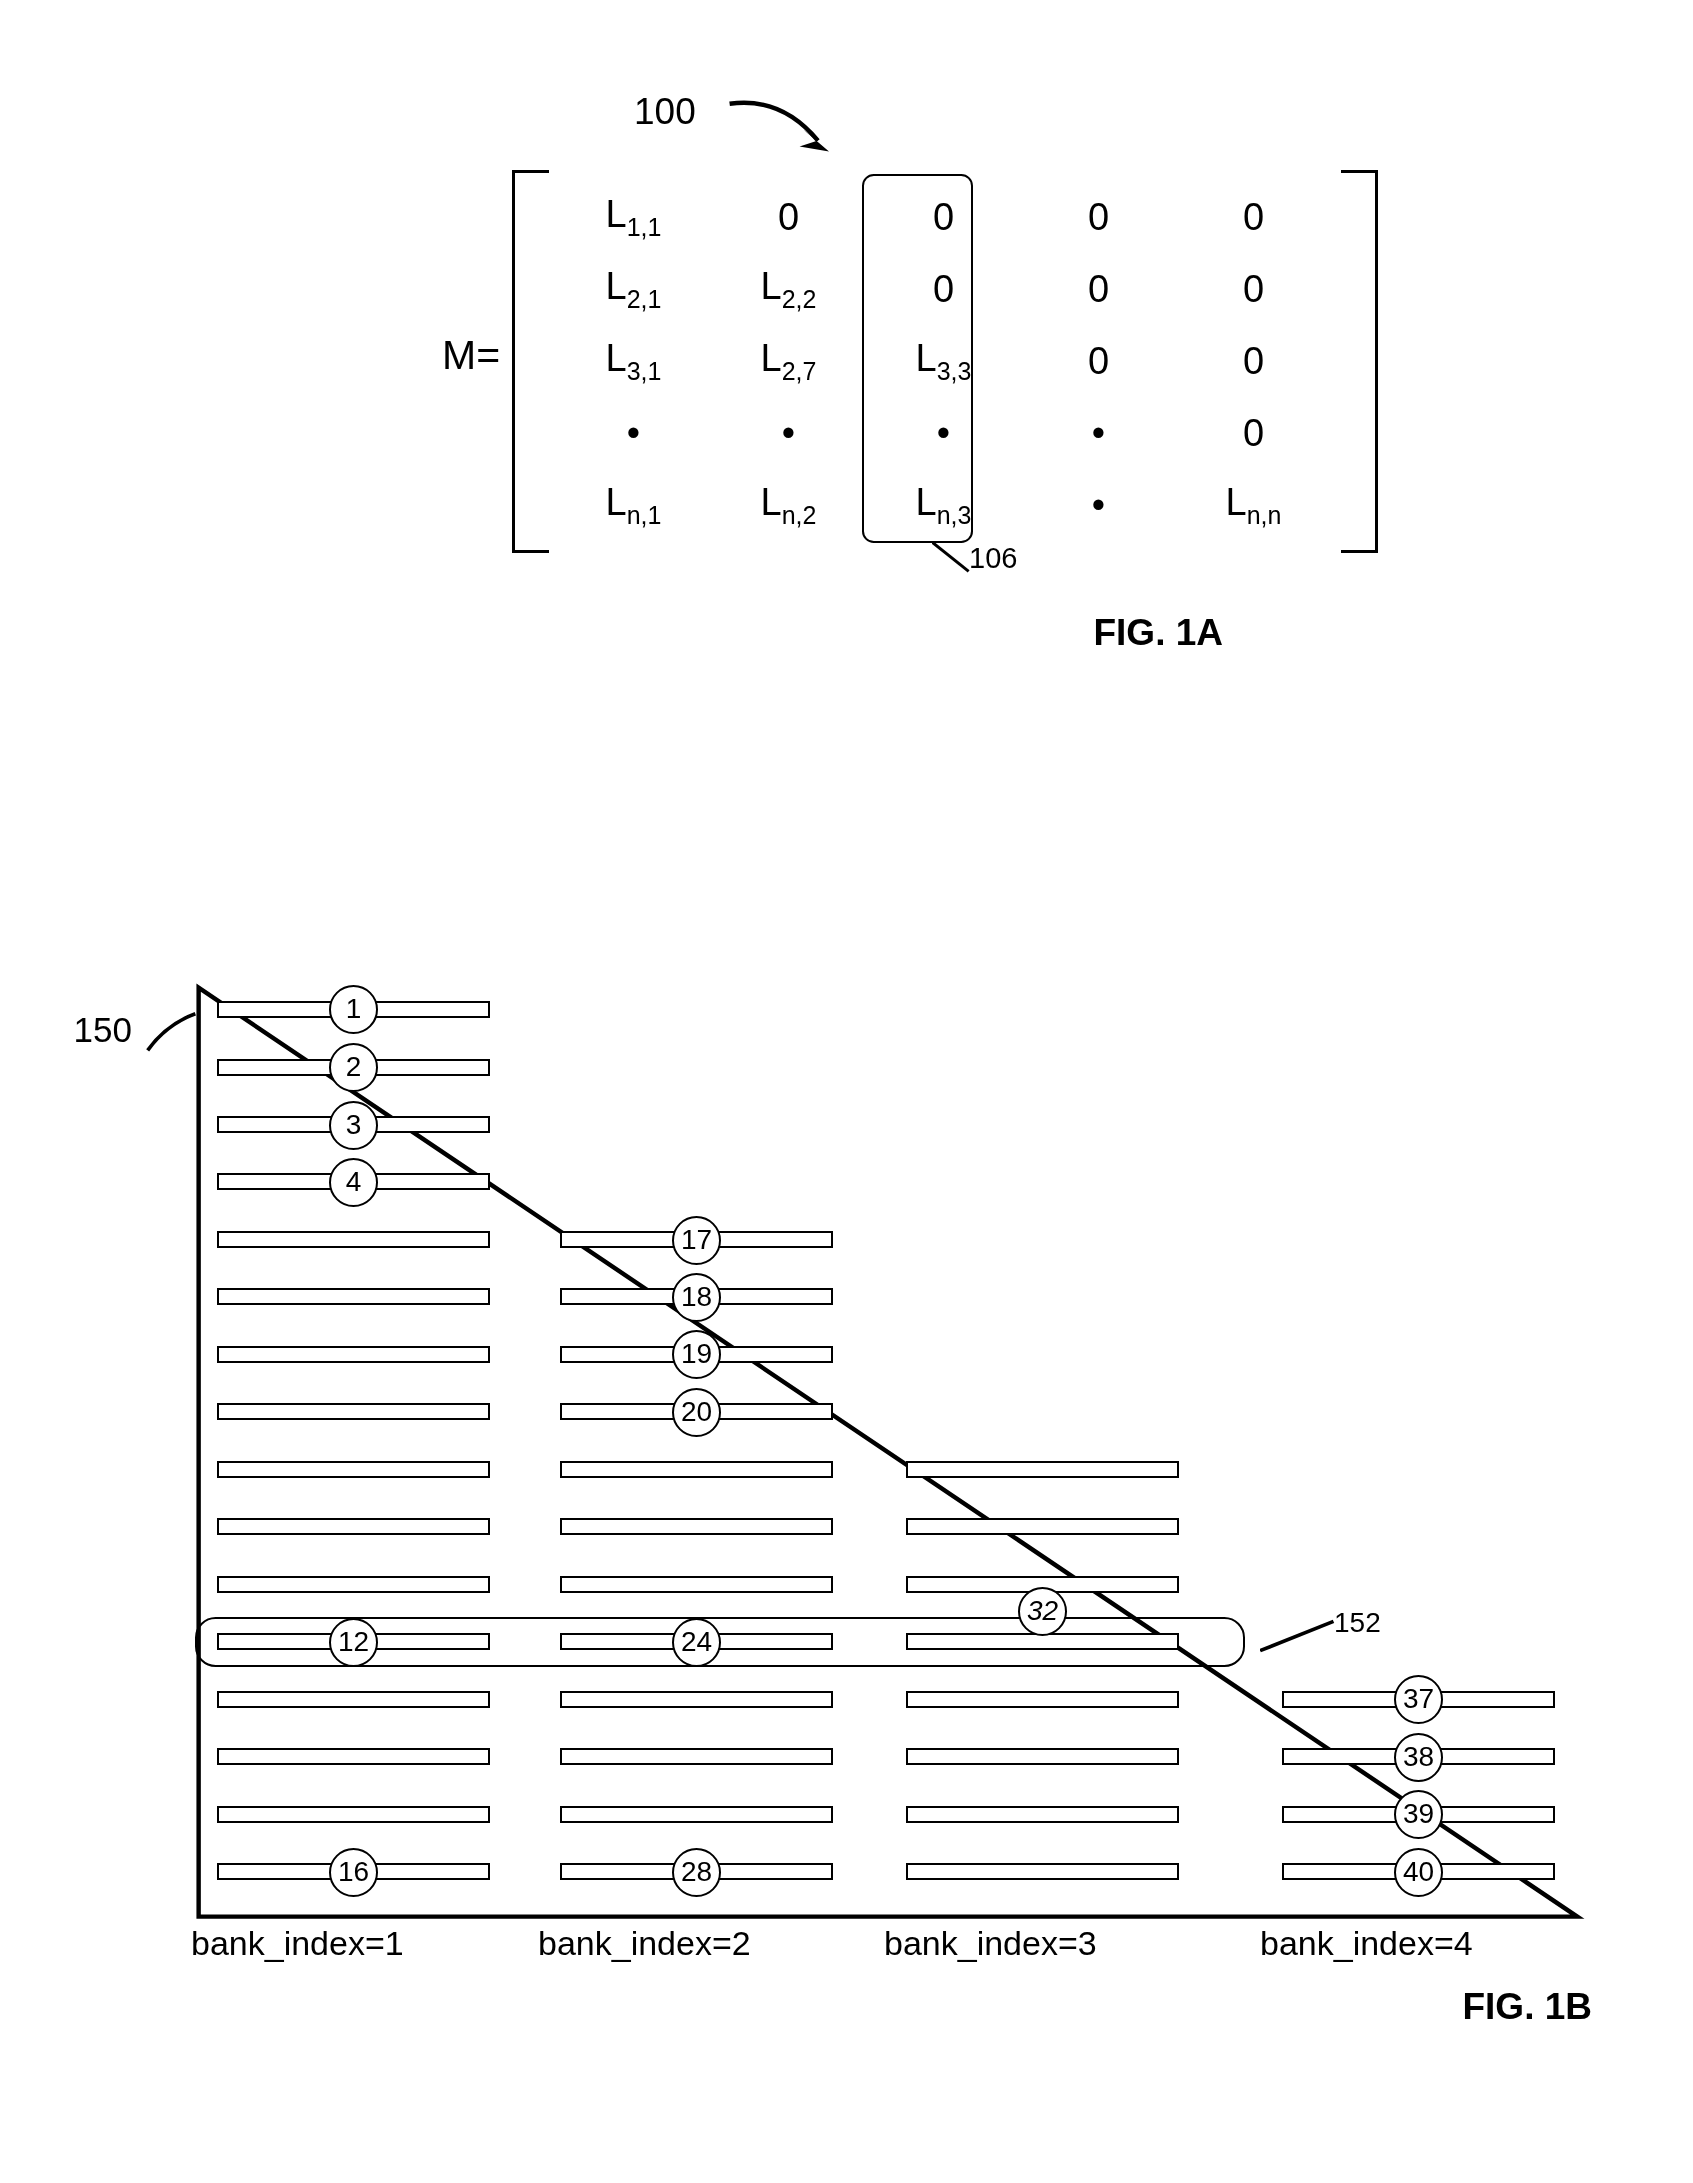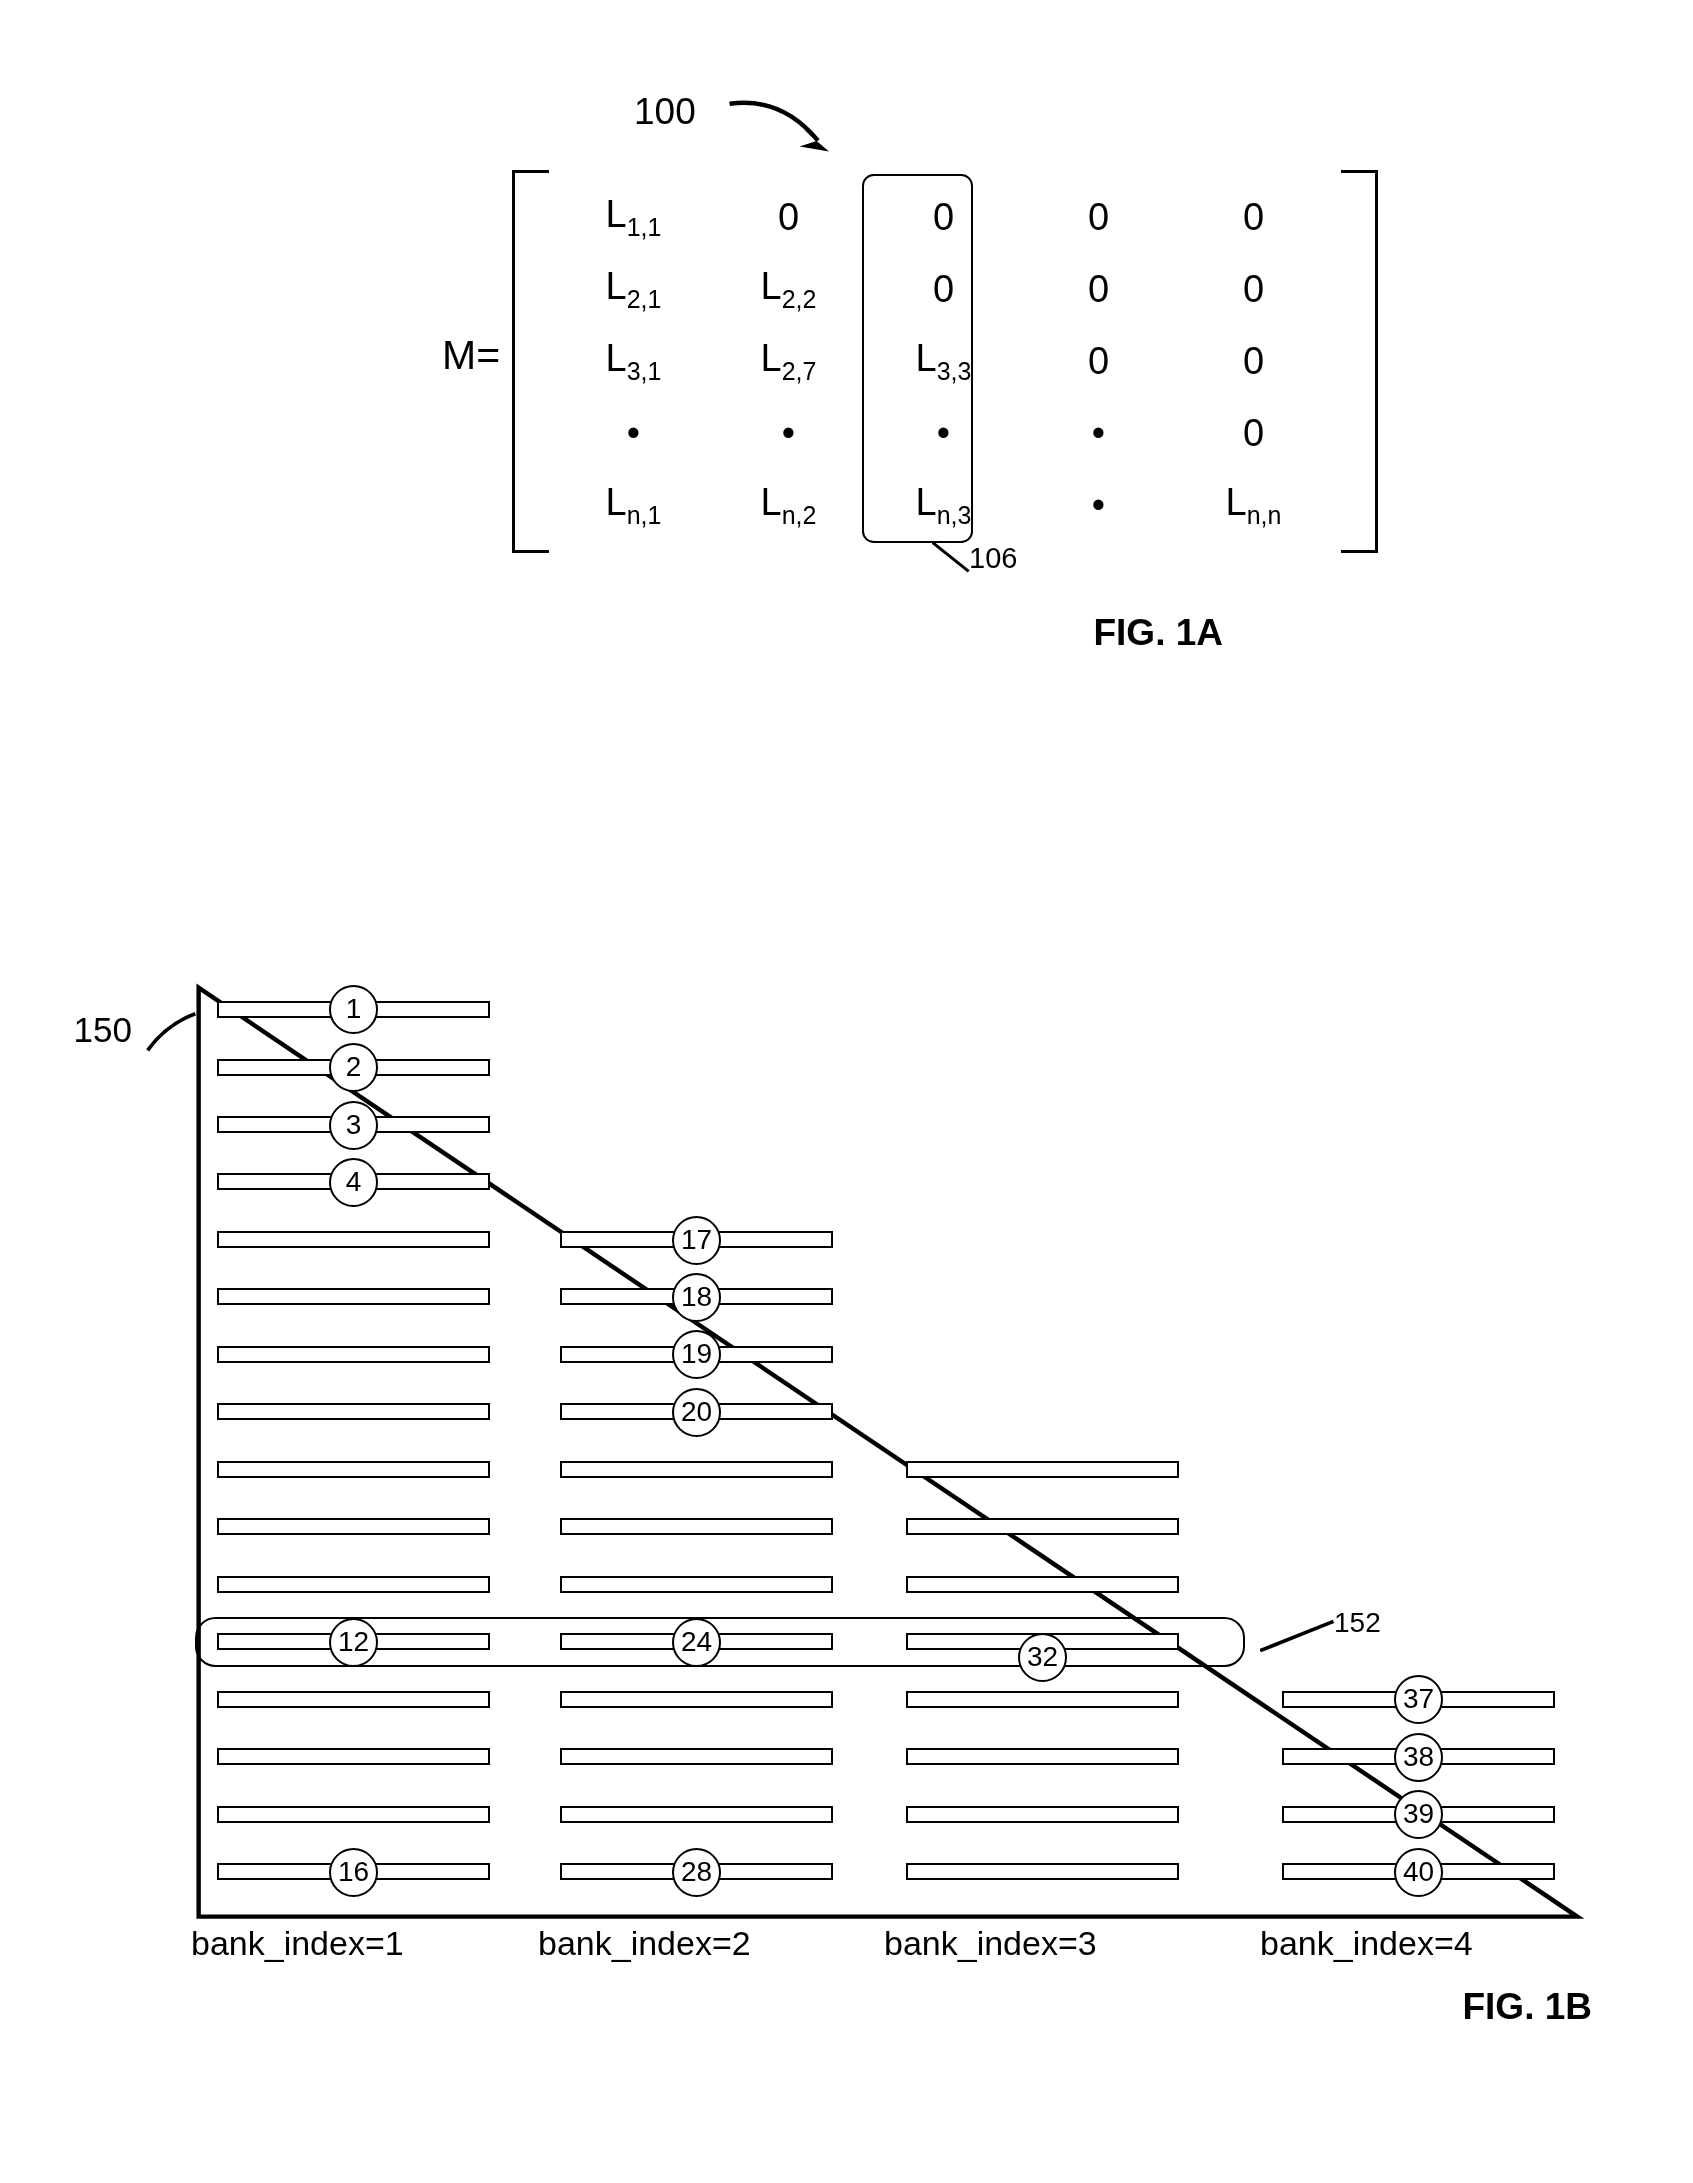--- a/index.html
+++ b/index.html
@@ -300,21 +300,21 @@
         <div class="bubble" style="left: 182px; top: 12.5px;">1</div>
         <div class="bubble" style="left: 182px; top: 70px;">2</div>
         <div class="bubble" style="left: 182px; top: 128px;">3</div>
         <div class="bubble" style="left: 182px; top: 185px;">4</div>
         <div class="bubble" style="left: 525px; top: 243px;">17</div>
         <div class="bubble" style="left: 525px; top: 300px;">18</div>
         <div class="bubble" style="left: 525px; top: 357px;">19</div>
         <div class="bubble" style="left: 525px; top: 415px;">20</div>
         <div class="bubble" style="left: 182px; top: 645px;">12</div>
         <div class="bubble" style="left: 525px; top: 645px;">24</div>
-        <div class="bubble" style="left: 871px; top: 660px;">32</div>
+        <div class="bubble" style="left: 871px; top: 614px; font-style: italic;">32</div>
         <div class="bubble" style="left: 182px; top: 875px;">16</div>
         <div class="bubble" style="left: 525px; top: 875px;">28</div>
         <div class="bubble" style="left: 1247px; top: 702px;">37</div>
         <div class="bubble" style="left: 1247px; top: 760px;">38</div>
         <div class="bubble" style="left: 1247px; top: 817px;">39</div>
         <div class="bubble" style="left: 1247px; top: 875px;">40</div>
       </div>
 
     <div class="ref152">152</div>
     <svg class="ref152-lead" width="81" height="44" viewBox="0 0 110 60">

